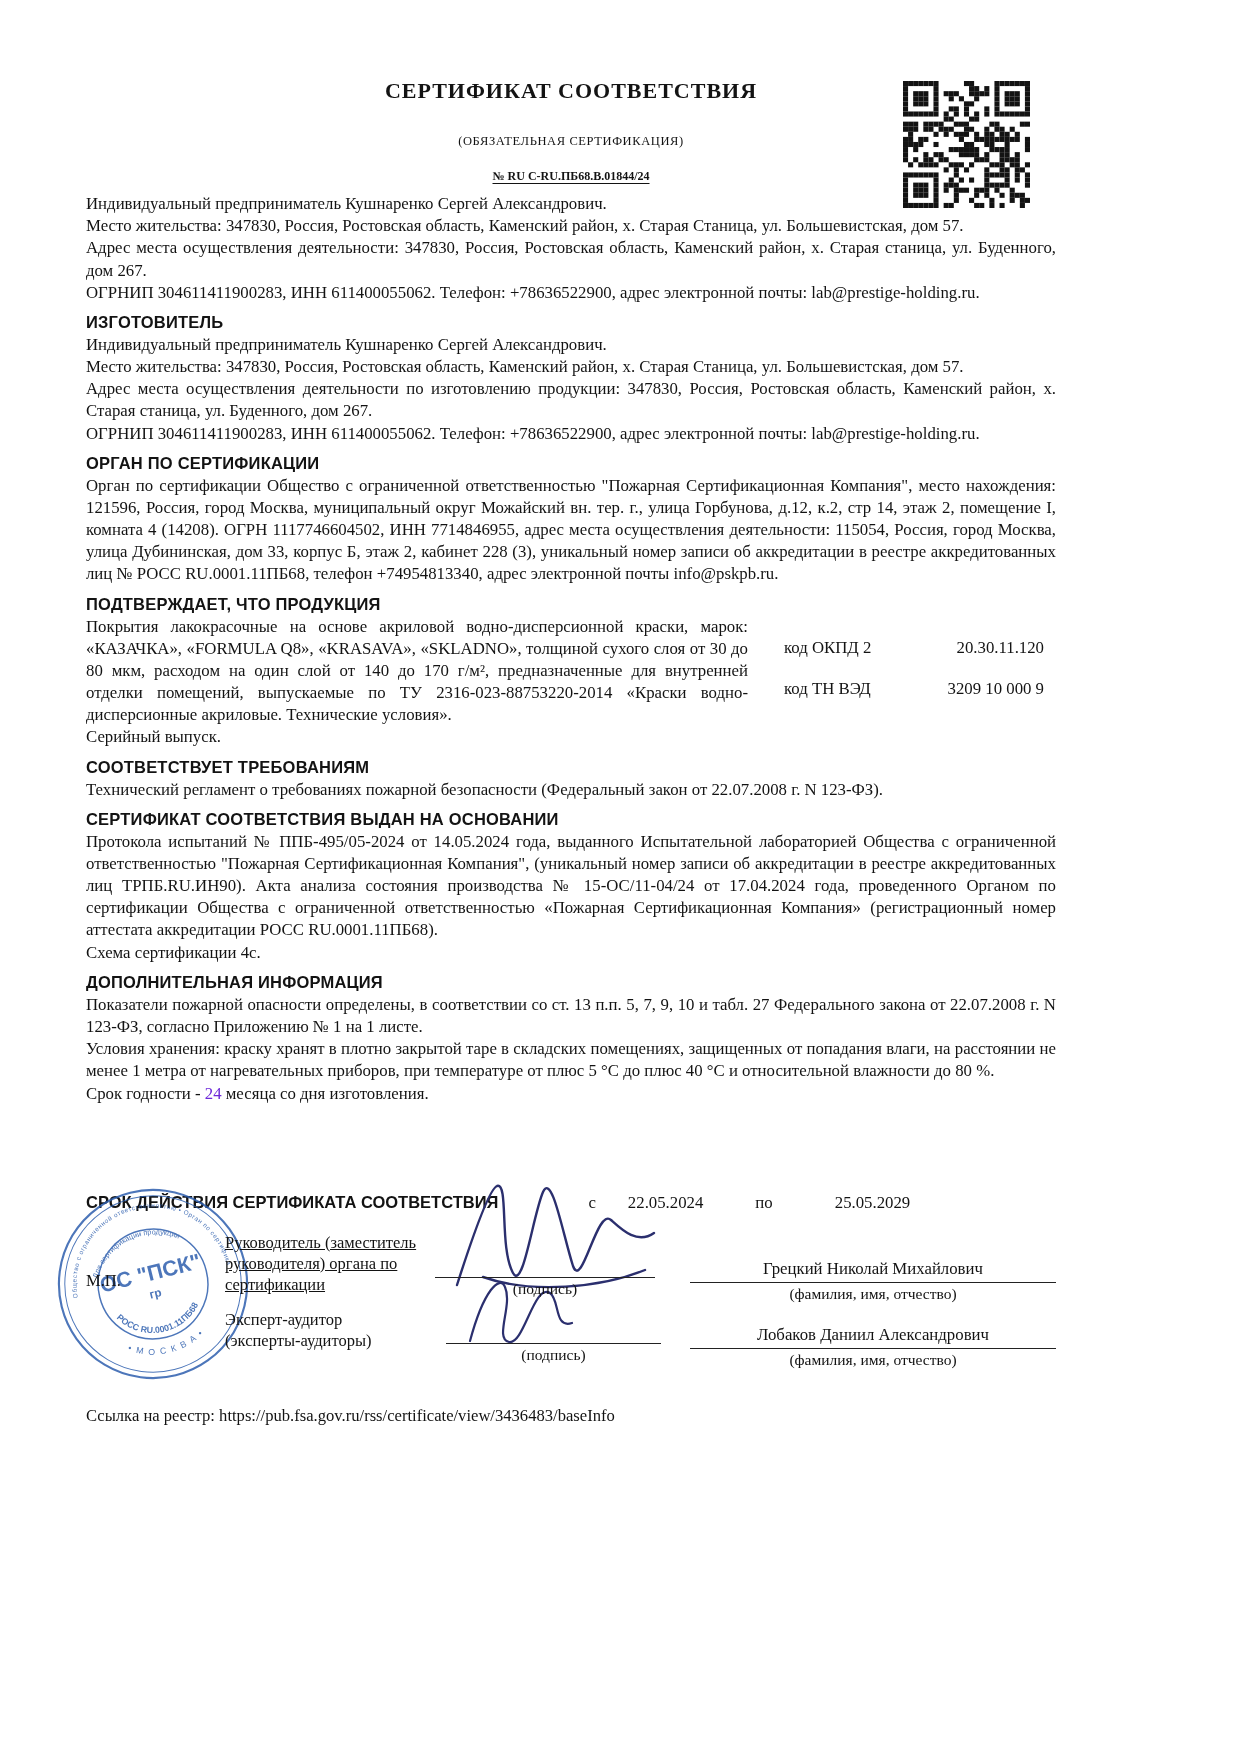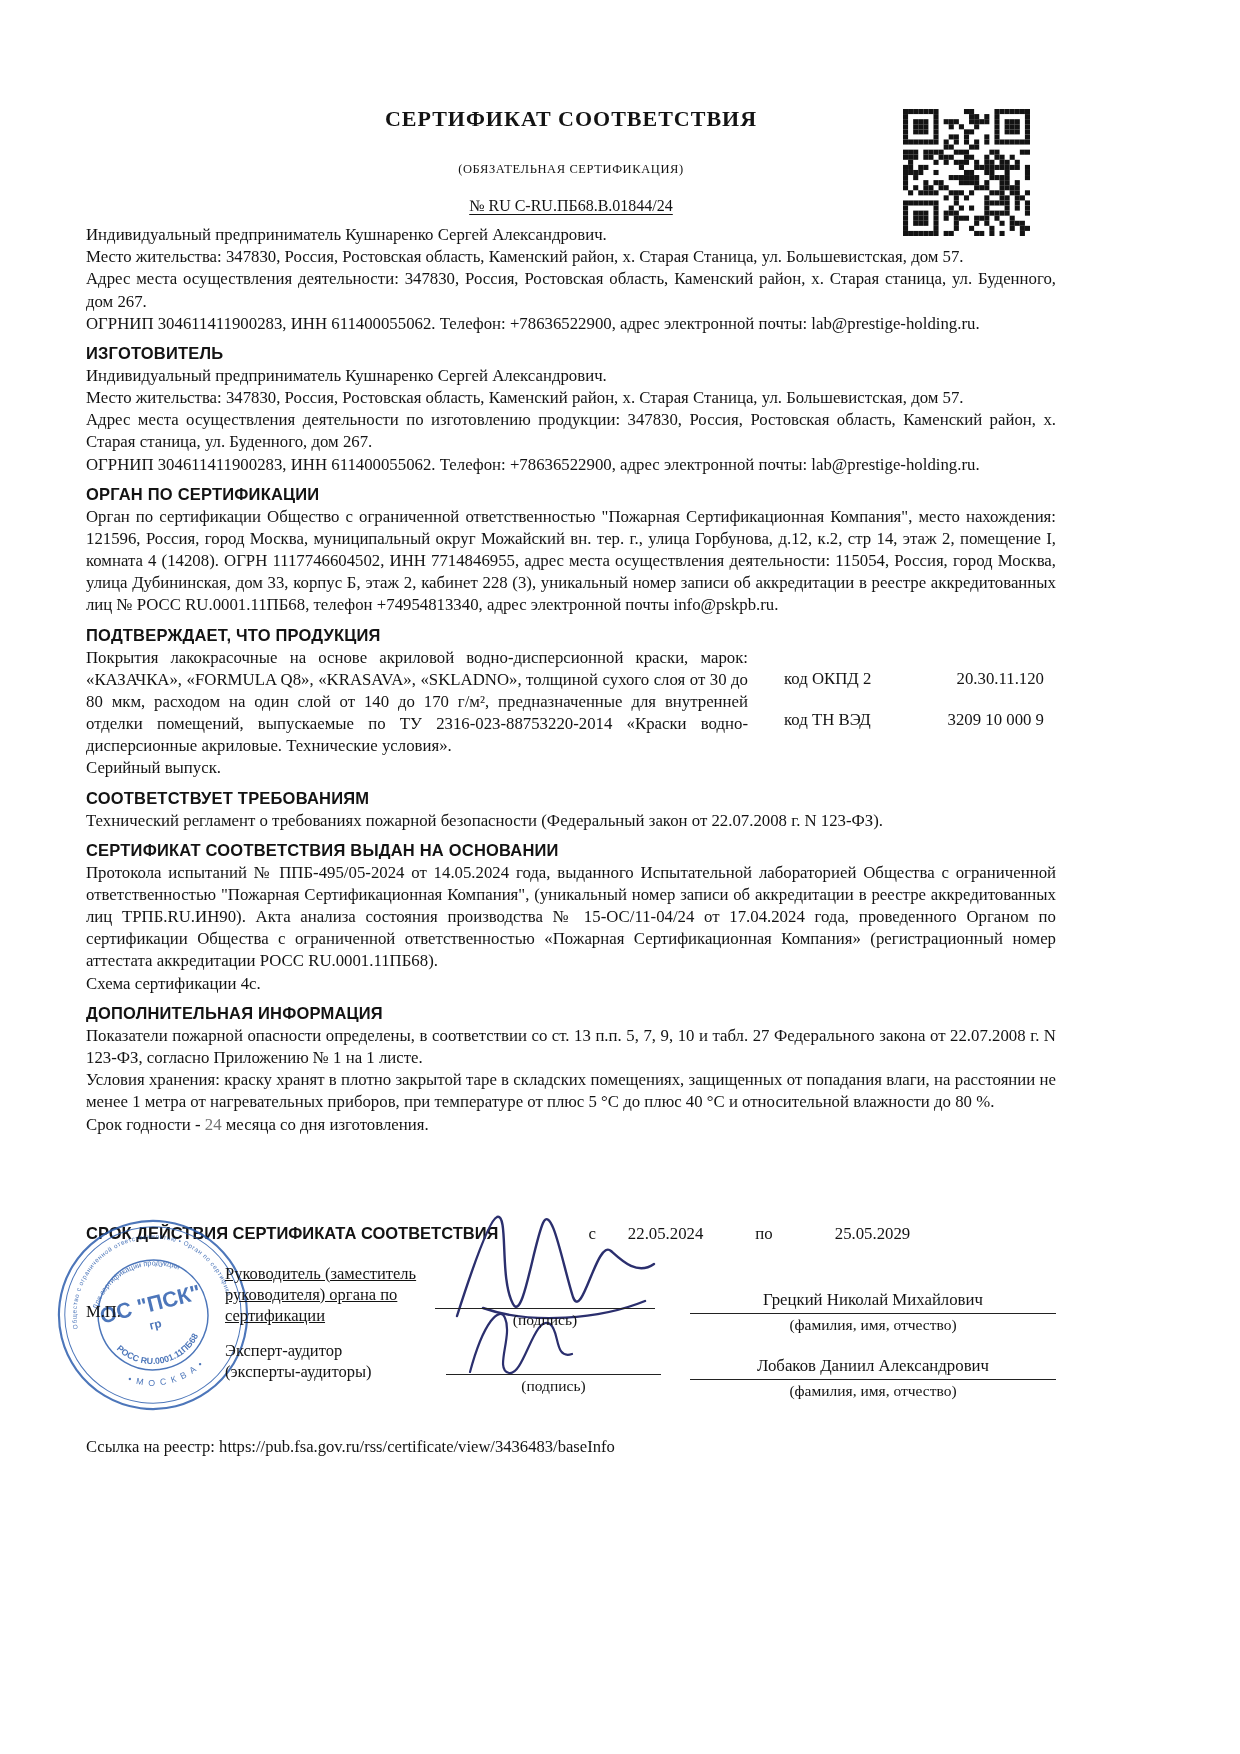--- a/index.html
+++ b/index.html
@@ -2,43 +2,43 @@
 <html lang="ru"><head>
 <meta charset="utf-8">
 <style>
   * { margin:0; padding:0; box-sizing:border-box; }
   html,body { background:#e8e8e8; }
   body { width:1240px; margin:0 auto; font-family:"Liberation Serif", serif; }
   .page {
     position:relative; width:1240px; height:1754px; background:#ffffff;
     color:#131313; overflow:hidden;
   }
-  .content { position:relative; padding:106px 184px 0 86px; }
+  .content { position:relative; padding:78px 184px 0 86px; }
 
   
   .header { position:relative; text-align:center; width:970px; }
   .doc-title { font-size:22px; font-weight:bold; letter-spacing:1px; }
   .doc-subtitle { font-size:12.5px; letter-spacing:.6px; margin-top:30px; }
-  .doc-number { font-size:16px; font-weight:normal; margin-top:20px; text-decoration:underline; text-underline-offset:3px; }
+  .doc-number { font-size:12px; font-weight:bold; margin-top:20px; text-decoration:underline; text-underline-offset:3px; }
   .qr { position:absolute; left:817px; top:3px; width:127px; height:127px; background:#fff; }
   .qr svg { width:127px; height:127px; display:block; }
 
   
   .section { margin-top:9px; }
   .sec-heading {
     font-family:"Liberation Sans", sans-serif;
     font-size:16.5px; font-weight:bold; letter-spacing:.2px; margin-bottom:2px;
   }
   .body-text { font-size:16.8px; line-height:1.32; text-align:justify; }
   .product-flex { display:flex; justify-content:space-between; }
   .product-text { width:662px; }
   .product-codes { width:272px; padding-top:22px; font-size:16.8px; }
   .code-row { display:flex; justify-content:space-between; margin-bottom:21px; }
   .code-value { padding-right:12px; }
-  .highlight-num { color:#737373; }
+  .highlight-num { color:#6d28d9; }
 
   
   .validity-row { display:flex; align-items:baseline; margin-top:88px; font-size:16.8px; }
   .validity-heading { font-family:"Liberation Sans", sans-serif; font-size:16.5px; font-weight:bold; }
   .v-from-label { margin-left:90px; }
   .v-from-date { margin-left:32px; }
   .v-to-label  { margin-left:52px; }
   .v-to-date   { margin-left:62px; }
 
   

